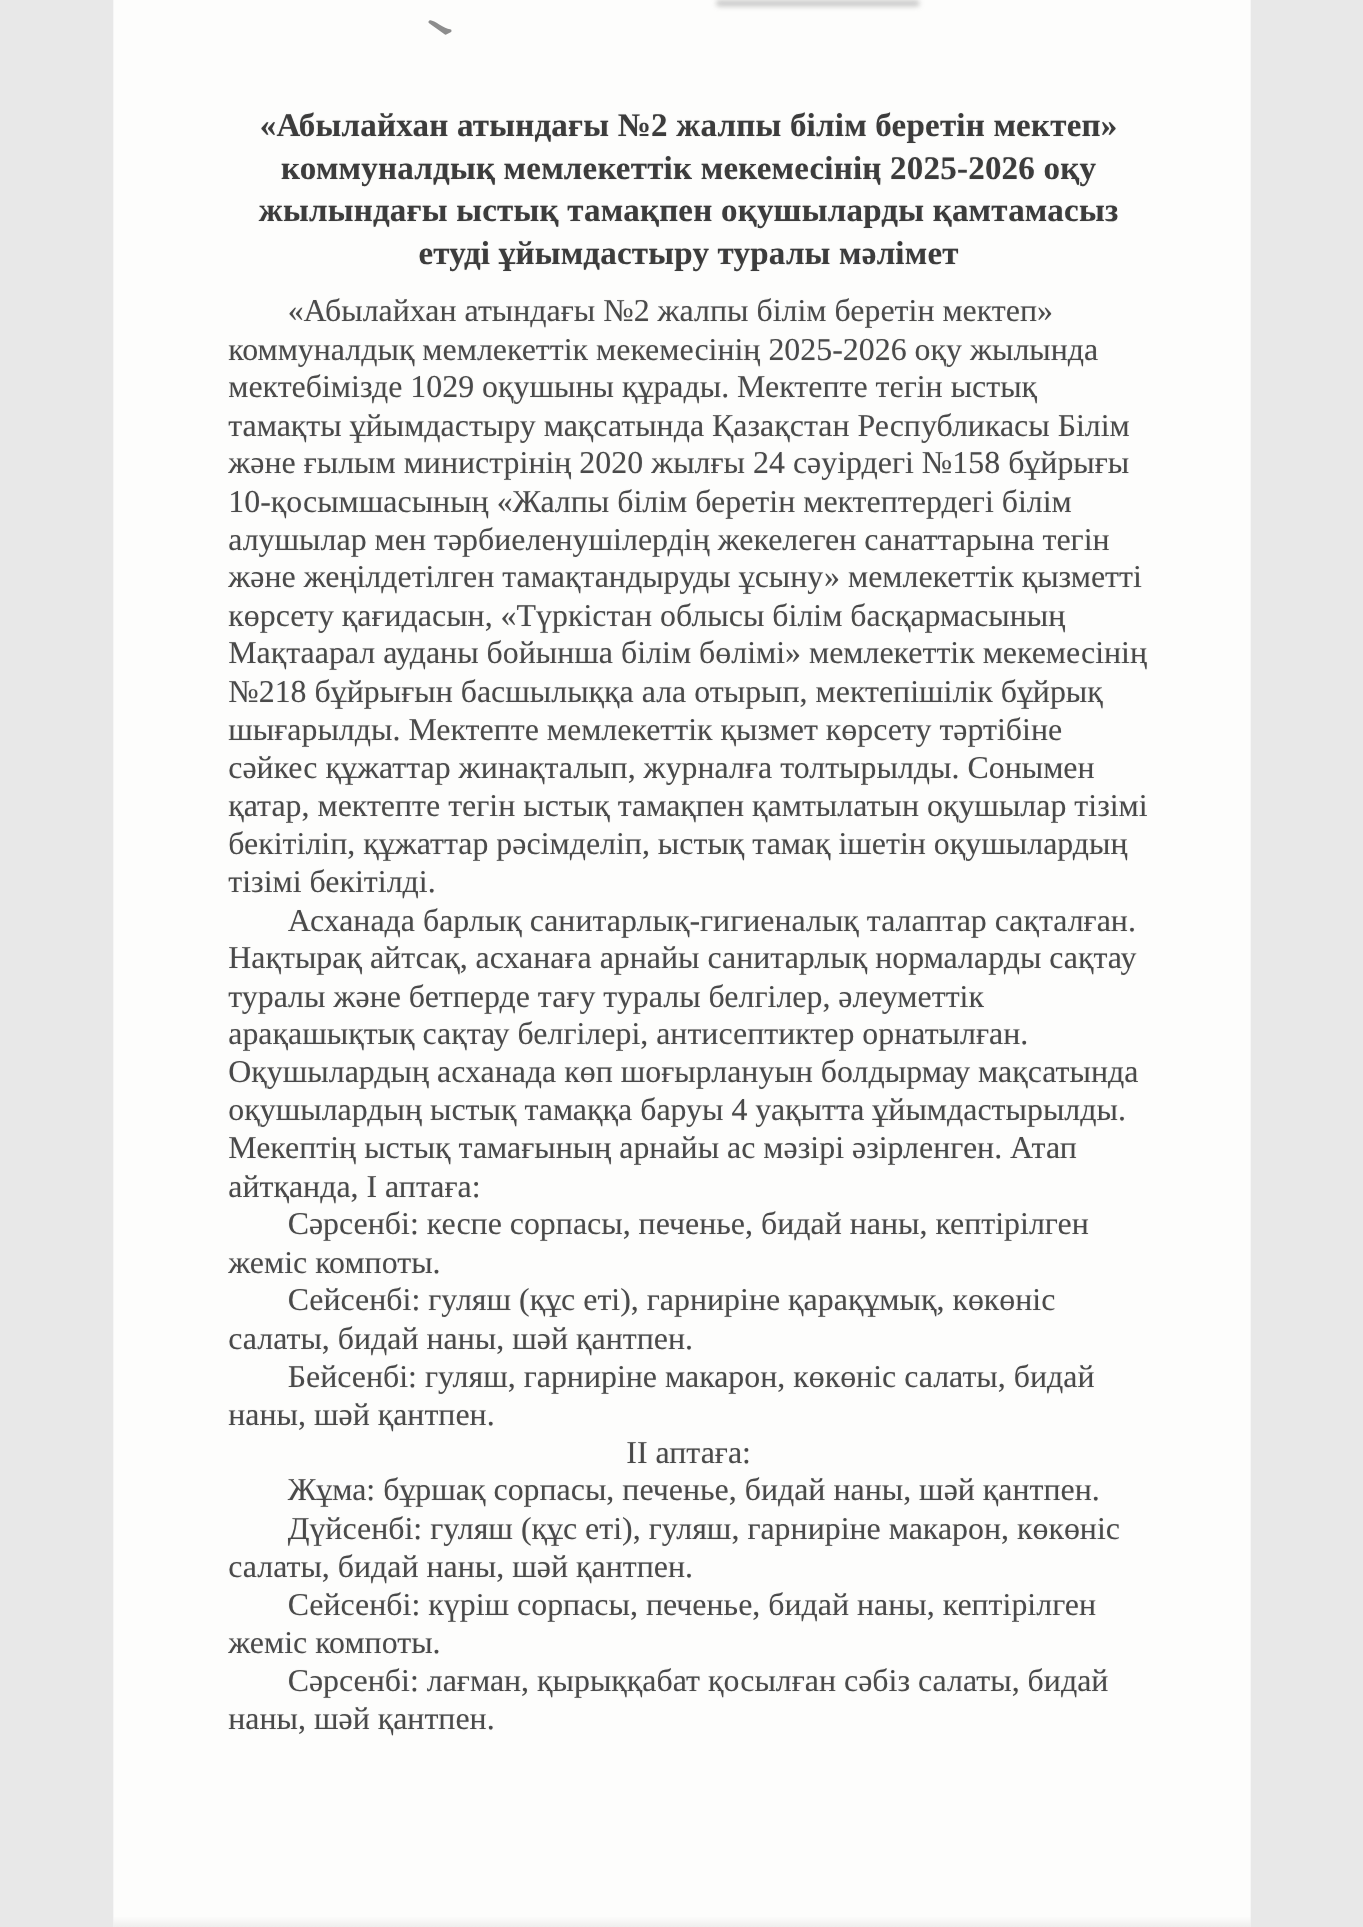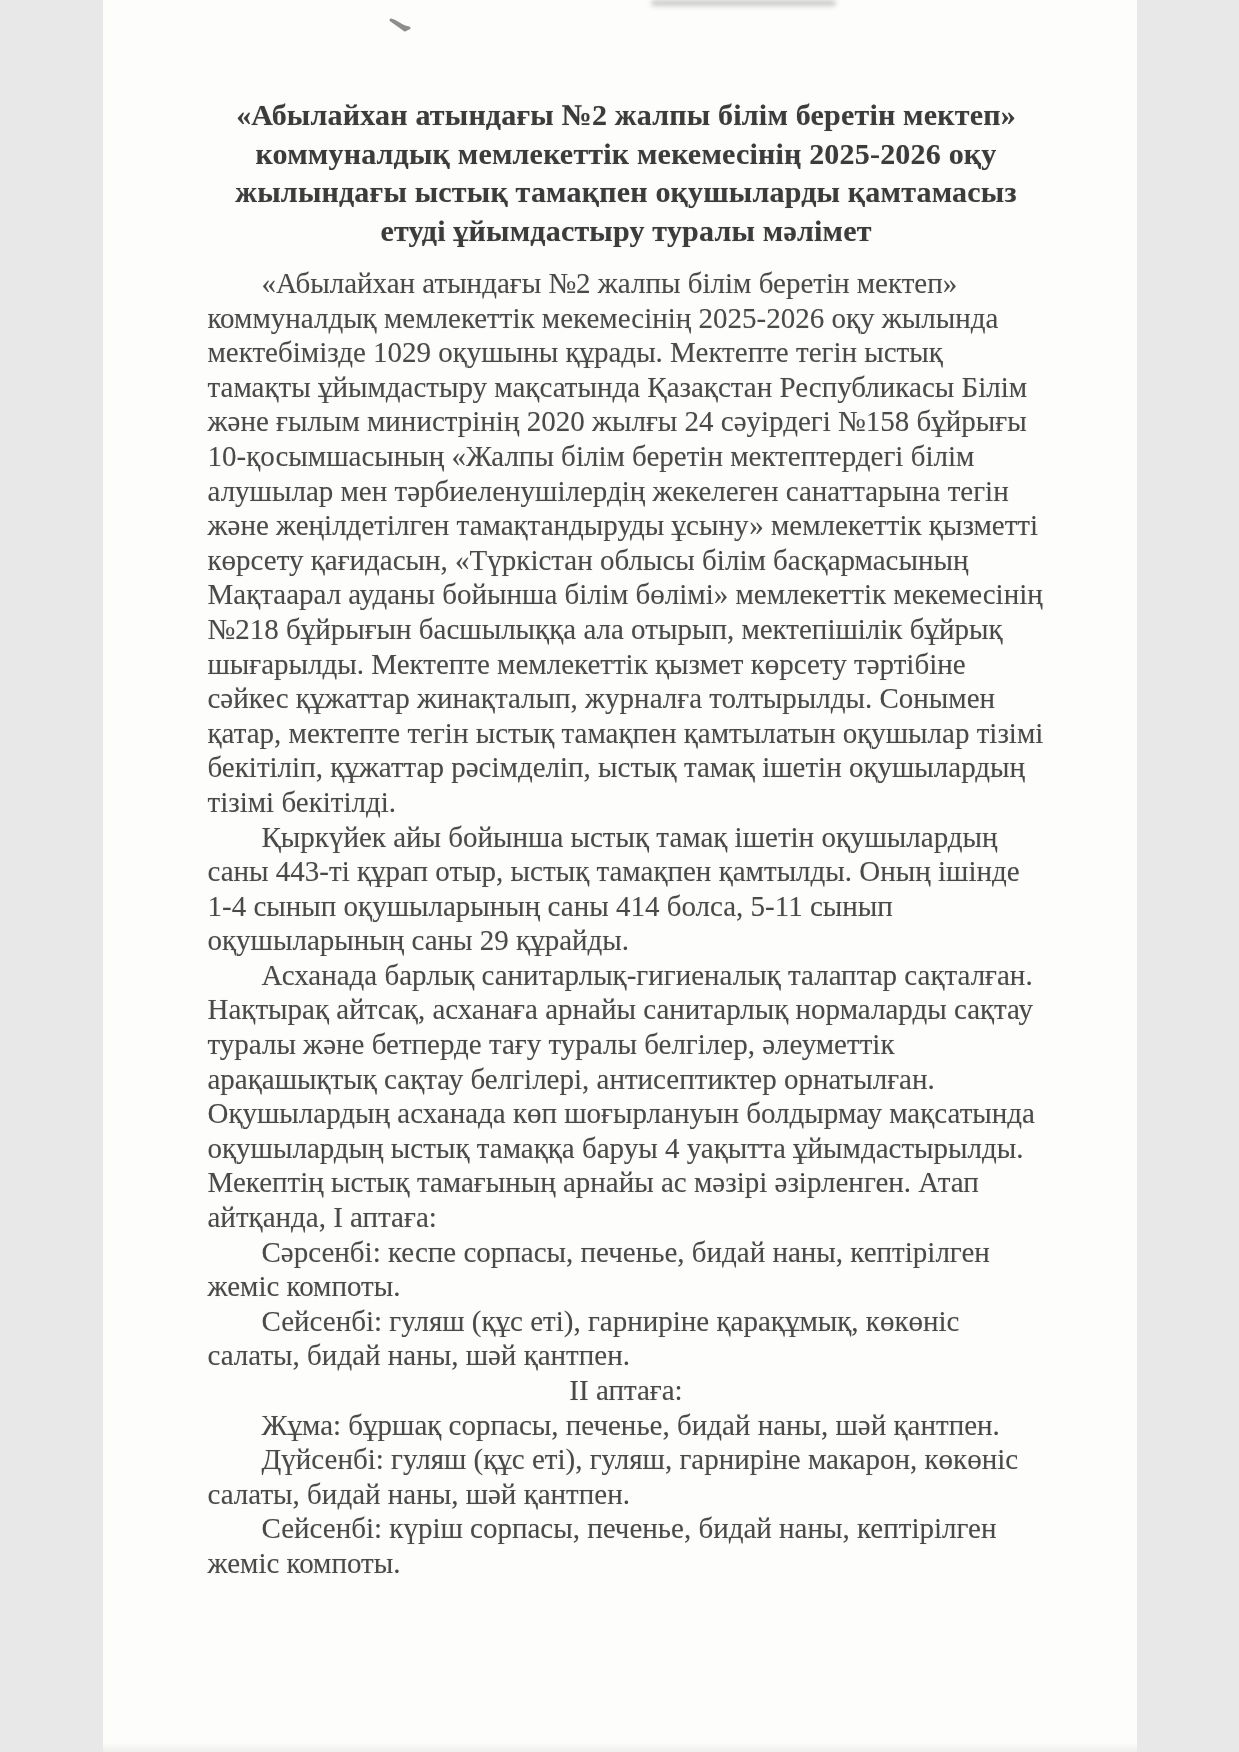--- a/index.html
+++ b/index.html
@@ -79,32 +79,33 @@
   <div class="scan-smudge-top"></div>
 
   <svg class="pen-mark" viewBox="0 0 26 20">
     <path d="M2 4 C 8 5, 12 11, 20 12 L 16 14 Z" fill="#8d8d8d" stroke="#8d8d8d" stroke-width="3" stroke-linecap="round" stroke-linejoin="round"></path>
   </svg>
 
   <h1 class="doc-title">«Абылайхан атындағы №2 жалпы білім беретін мектеп» коммуналдық мемлекеттік мекемесінің  2025-2026 оқу жылындағы ыстық тамақпен оқушыларды қамтамасыз етуді ұйымдастыру туралы мәлімет</h1>
 
   <p class="body-text indent">«Абылайхан атындағы №2 жалпы білім беретін мектеп» коммуналдық мемлекеттік мекемесінің  2025-2026 оқу жылында мектебімізде 1029 оқушыны құрады. Мектепте тегін ыстық тамақты ұйымдастыру мақсатында Қазақстан Республикасы Білім және ғылым министрінің 2020 жылғы 24 сәуірдегі №158 бұйрығы 10-қосымшасының «Жалпы білім беретін мектептердегі білім алушылар мен тәрбиеленушілердің жекелеген санаттарына тегін және жеңілдетілген тамақтандыруды ұсыну» мемлекеттік қызметті көрсету қағидасын, «Түркістан облысы білім басқармасының Мақтаарал ауданы бойынша білім бөлімі» мемлекеттік мекемесінің  №218 бұйрығын басшылыққа ала отырып, мектепішілік бұйрық шығарылды. Мектепте мемлекеттік қызмет көрсету тәртібіне сәйкес құжаттар жинақталып, журналға толтырылды. Сонымен қатар, мектепте тегін ыстық тамақпен қамтылатын оқушылар тізімі бекітіліп, құжаттар рәсімделіп, ыстық тамақ ішетін оқушылардың тізімі бекітілді.</p>
 
-  <p class="body-text indent">Қыркүйек айы бойынша ыстық тамақ ішетін оқушылардың саны 443-ті құрап отыр, ыстық тамақпен қамтылды. Оның ішінде 1-4 сынып оқушыларының саны 414 болса, 5-11 сынып оқушыларының саны 29 құрайды.</p>
 
   <p class="body-text indent">Асханада барлық санитарлық-гигиеналық талаптар сақталған. Нақтырақ айтсақ, асханаға арнайы санитарлық нормаларды сақтау туралы және бетперде тағу туралы белгілер, әлеуметтік арақашықтық сақтау белгілері, антисептиктер орнатылған. Оқушылардың асханада көп шоғырлануын болдырмау мақсатында оқушылардың ыстық тамаққа баруы 4 уақытта ұйымдастырылды. Мекептің ыстық тамағының арнайы ас мәзірі әзірленген. Атап айтқанда, I аптаға:</p>
 
 
   <p class="body-text indent">Сәрсенбі: кеспе сорпасы, печенье, бидай наны, кептірілген жеміс компоты.</p>
 
   <p class="body-text indent">Сейсенбі: гуляш (құс еті), гарниріне қарақұмық, көкөніс салаты, бидай наны, шәй қантпен.</p>
 
+  <p class="body-text indent">Бейсенбі: гуляш, гарниріне макарон, көкөніс салаты, бидай наны, шәй қантпен.</p>
 
   <p class="body-text centered-line">II аптаға:</p>
 
   <p class="body-text indent">Жұма: бұршақ сорпасы, печенье, бидай наны, шәй қантпен.</p>
 
   <p class="body-text indent">Дүйсенбі: гуляш (құс еті), гуляш, гарниріне макарон, көкөніс салаты, бидай наны, шәй қантпен.</p>
 
   <p class="body-text indent">Сейсенбі: күріш сорпасы, печенье, бидай наны, кептірілген жеміс компоты.</p>
 
+  <p class="body-text indent">Сәрсенбі: лағман, қырыққабат қосылған сәбіз салаты, бидай наны, шәй қантпен.</p>
 
 </div>
 
 </body></html>

